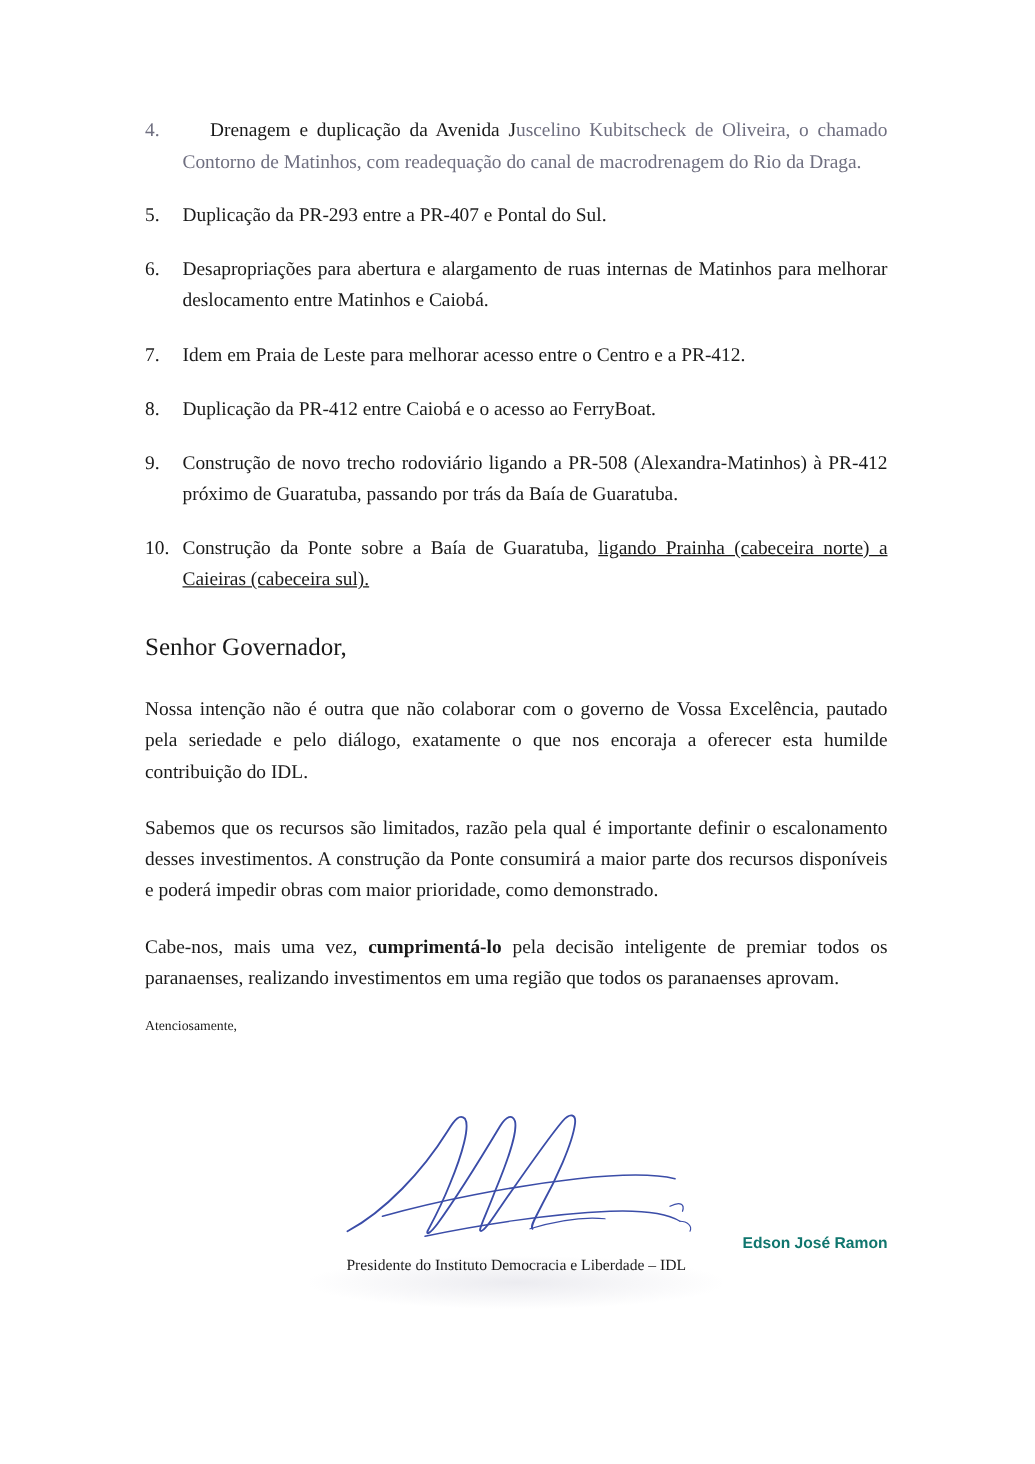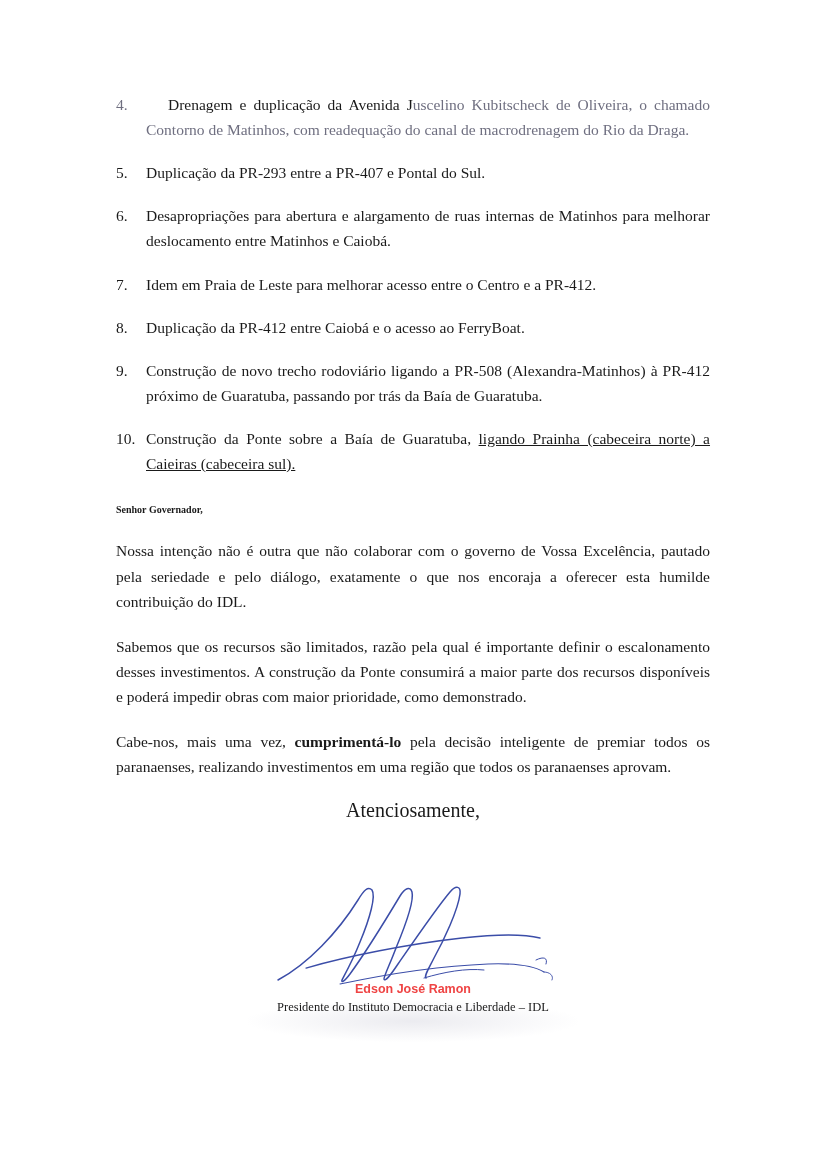--- a/index.html
+++ b/index.html
@@ -69,51 +69,50 @@
   .u {
     text-decoration: underline;
   }
   p.para {
     font-size: 15.5px;
     line-height: 1.62;
     text-align: justify;
     margin: 0 0 20px 0;
   }
   p.salut {
-    font-size: 10px;
+    font-size: 20px;
     line-height: 1.62;
     margin: 26px 0 20px 0;
     text-align: left;
-    font-weight: bold;
   }
   .closing {
-    text-align: center;
-    font-size: 20px;
+    text-align: left;
+    font-size: 11px;
   }
   .signature-block {
     margin-top: 10px;
     position: relative;
     height: 190px;
   }
   .sig-svg {
     position: absolute;
     left: 50%;
     transform: translateX(-50%);
     top: 40px;
   }
   .sig-name {
     position: absolute;
     left: 0;
     right: 0;
     top: 150px;
-    text-align: center;
+    text-align: right;
     font-family: "Liberation Sans", sans-serif;
     font-size: 12.5px;
     font-weight: bold;
-    color: #ef4444;
+    color: #0f766e;
   }
   .sig-role {
     position: absolute;
     left: 0;
     right: 0;
     top: 168px;
     text-align: center;
     font-family: Liberation Serif, serif;
     font-size: 12.5px;
     color: #1a1a1a;

